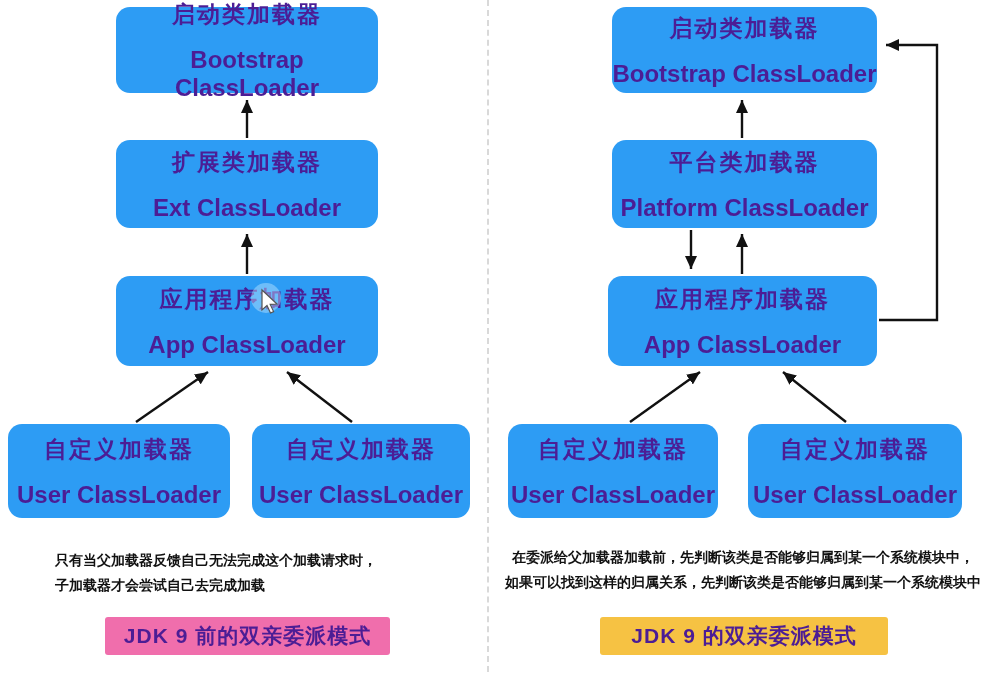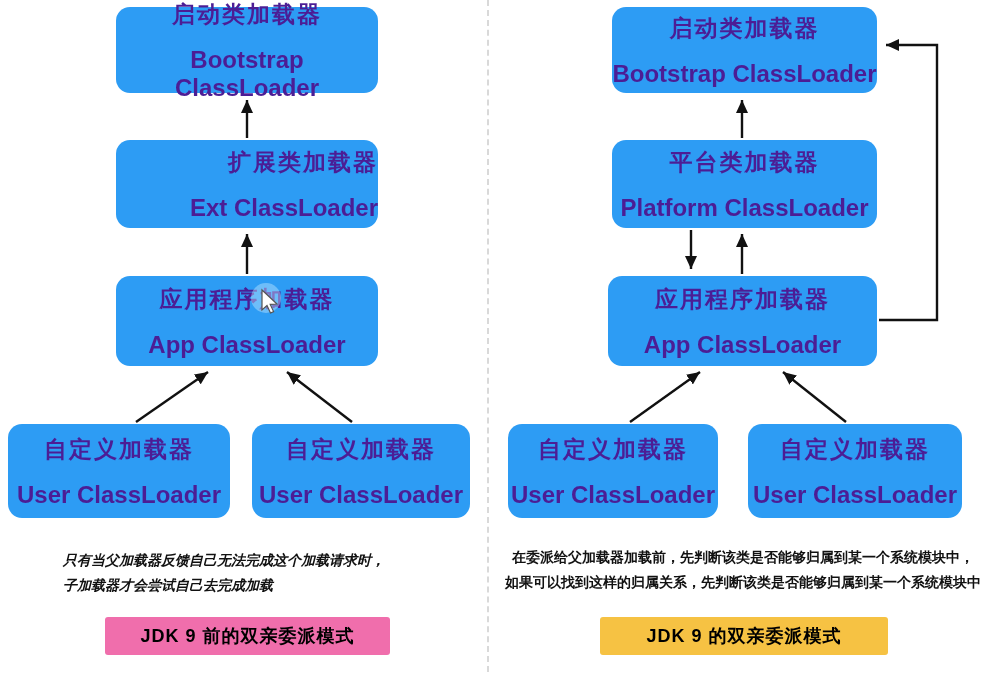--- a/index.html
+++ b/index.html
@@ -20,21 +20,21 @@
   .box .zh { font-size:23px; font-weight:700; letter-spacing:2px; }
   .box .en { font-size:24px; font-weight:700; }
   .note {
     position:absolute;
     color:#111111;
     font-size:14px; font-weight:700; line-height:1.8;
     white-space:nowrap;
   }
   .caption {
     position:absolute;
-    color:#000000; font-size:18px; font-weight:700;
+    color:#4c1d95; font-size:21px; font-weight:700;
     display:flex; align-items:center; justify-content:center;
     border-radius:3px; letter-spacing:1px;
   }
   .caption.pink { background:var(--caption-pink,#f06eac); }
   .caption.yellow { background:var(--caption-yellow,#f6c243); }
   .divider {
     position:absolute; left:487px; top:0; height:672px; width:0;
     border-left:2px dashed #d9d9d9;
   }
   svg.arrows { position:absolute; left:0; top:0; pointer-events:none; }
@@ -44,21 +44,21 @@
 <body>
 
 <div class="canvas">
 
   <div class="divider"></div>
 
   <div class="box" style="left:116px;top:7px;width:262px;height:86px;">
     <span class="zh">启动类加载器</span>
     <span class="en">Bootstrap ClassLoader</span>
   </div>
-  <div class="box" style="left:116px;top:140px;width:262px;height:88px;align-items:flex-end;">
+  <div class="box" style="left:116px;top:140px;width:262px;height:88px;">
     <span class="zh">扩展类加载器</span>
     <span class="en">Ext ClassLoader</span>
   </div>
   <div class="box" style="left:116px;top:276px;width:262px;height:90px;">
     <span class="zh">应用程序加载器</span>
     <span class="en">App ClassLoader</span>
   </div>
   <div class="box" style="left:8px;top:424px;width:222px;height:94px;">
     <span class="zh">自定义加载器</span>
     <span class="en">User ClassLoader</span>
@@ -117,21 +117,21 @@
 
       <path d="M879 320 L937 320 L937 45 L886 45" marker-end="url(#arrow)"></path>
     </g>
   </svg>
 
   <svg class="cursor" width="44" height="46" viewBox="0 0 44 46">
     <circle cx="18" cy="16" r="15" fill="#bfe6ff" opacity="0.45"></circle>
     <path d="M14 8 L14 28 L19 23.5 L22.5 31 L25.6 29.6 L22.2 22.4 L29 22 Z" fill="#ffffff" stroke="#555555" stroke-width="1.2"></path>
   </svg>
 
-  <div class="note" style="left:63px;top:548px;font-style:italic;">
+  <div class="note" style="left:55px;top:548px;">
     <div>只有当父加载器反馈自己无法完成这个加载请求时，</div>
     <div>子加载器才会尝试自己去完成加载</div>
   </div>
   <div class="note" style="left:505px;top:545px;text-align:center;">
     <div>在委派给父加载器加载前，先判断该类是否能够归属到某一个系统模块中，</div>
     <div>如果可以找到这样的归属关系，先判断该类是否能够归属到某一个系统模块中</div>
   </div>
 
   <div class="caption pink" style="left:105px;top:617px;width:285px;height:38px;">JDK 9 前的双亲委派模式</div>
   <div class="caption yellow" style="left:600px;top:617px;width:288px;height:38px;">JDK 9 的双亲委派模式</div>

